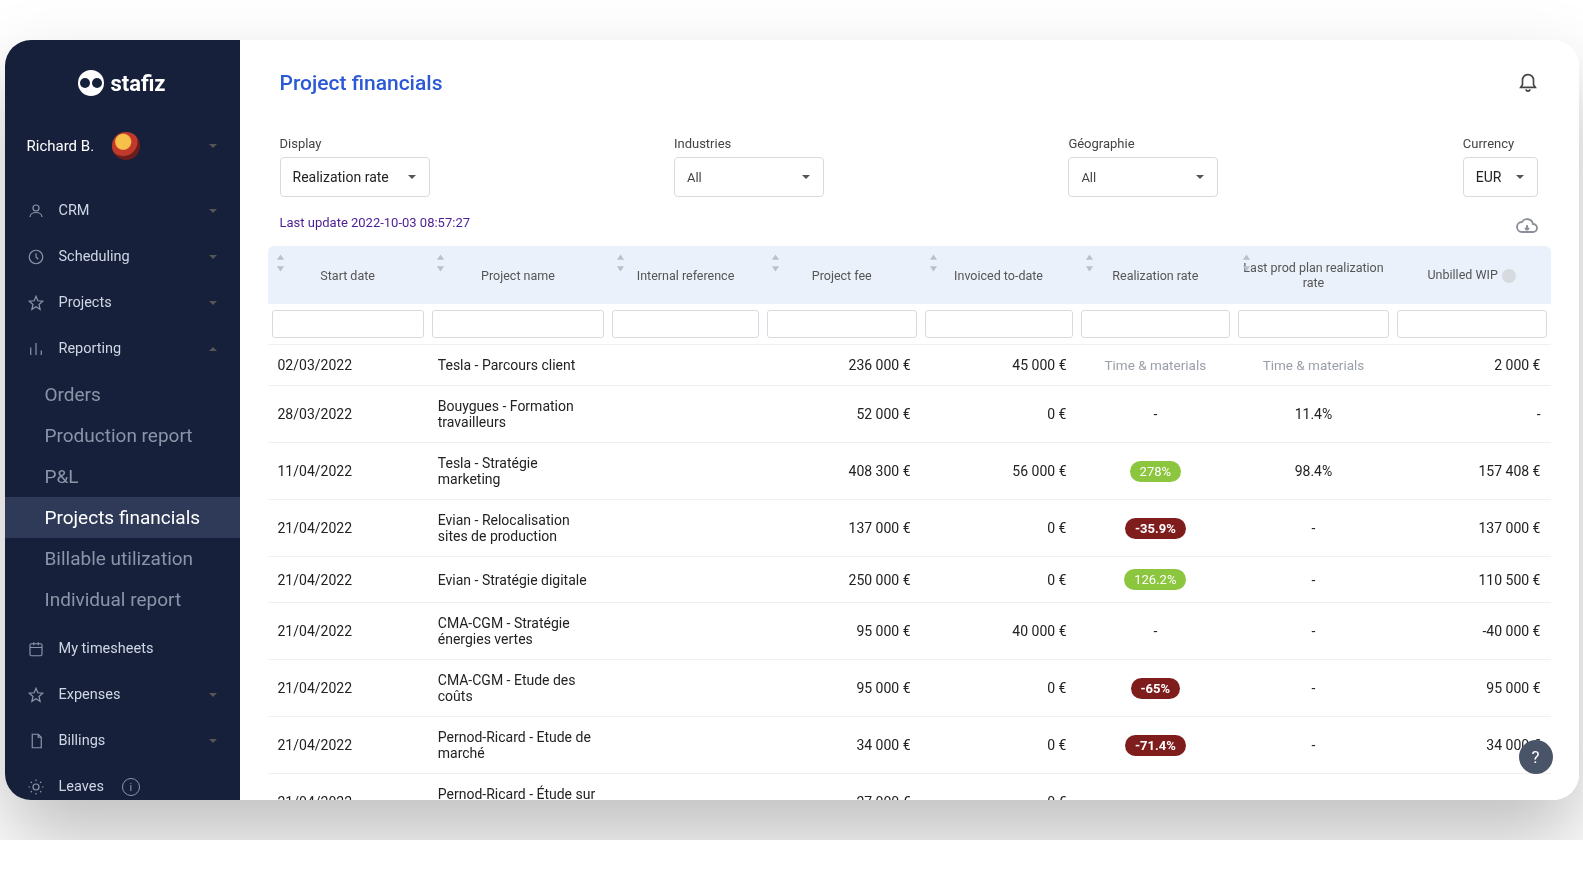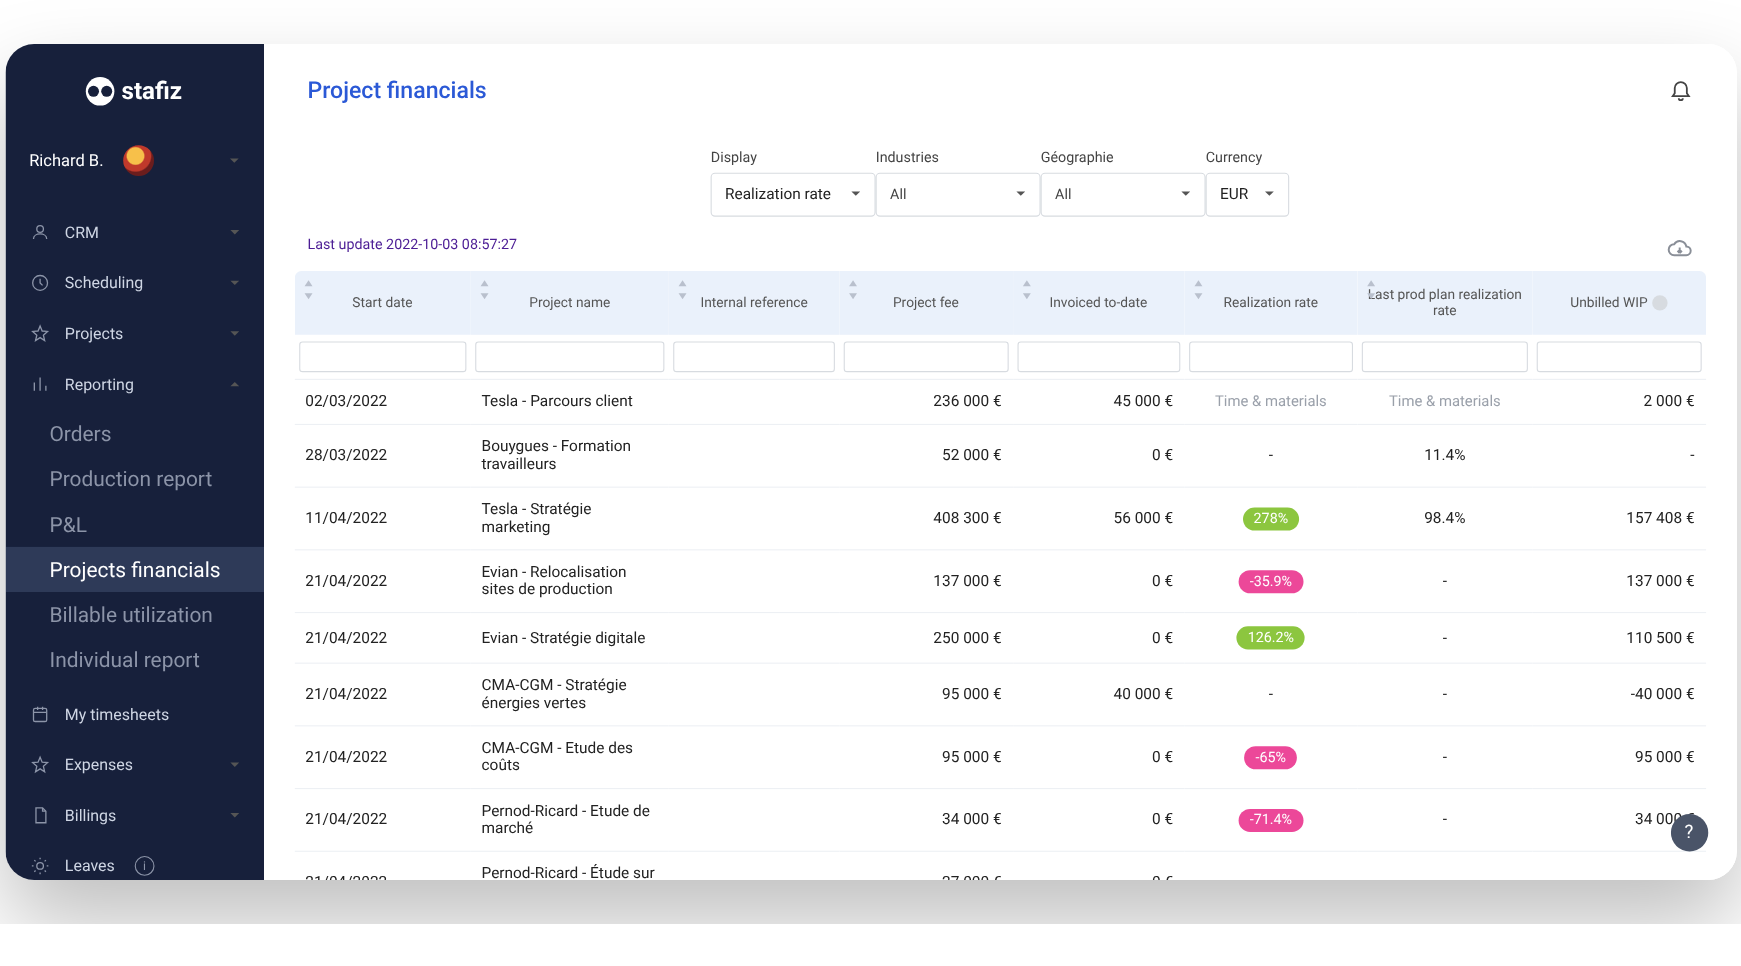--- a/index.html
+++ b/index.html
@@ -9,33 +9,33 @@
   .sidebar { width: 235px; background: #17203b; color: #b7bfd1; display: flex; flex-direction: column; flex: 0 0 235px; }
   .logo { height: 86px; display: flex; align-items: center; justify-content: center; gap: 6px; color: #fff; font-weight: 700; font-size: 22px; }
   .logo-icon { width: 26px; height: 26px; border-radius: 50%; background: #fff; position: relative; }
   .logo-icon::before, .logo-icon::after { content:""; position:absolute; width:10px; height:10px; background:#17203b; border-radius:50%; top:8px; }
   .logo-icon::before { left:2px; } .logo-icon::after { right:2px; }
   .user-row { display:flex; align-items:center; justify-content:space-between; padding: 6px 22px 18px; color:#fff; font-size:15px; }
   .user-left { display:flex; align-items:center; gap:18px;}
   .avatar { width:28px; height:28px; border-radius:50%; background: radial-gradient(circle at 40% 35%, #f7c04a 0 30%, #c0392b 35% 55%, #6b1d1d 60% 100%); }
   .nav { flex:1; overflow:auto; padding-top: 10px; }
   .nav-item { display:flex; align-items:center; justify-content:space-between; padding: 14px 22px; font-size:14.5px; cursor:pointer; color:#cfd6e4; }
-  .nav-item .nav-left { display:flex; align-items:center; gap:14px; }
+  .nav-item .nav-left { display:flex; gap:14px; }
   .nav-ic { width:18px; height:18px; display:flex; align-items:center; justify-content:center; }
   .nav-ic svg { width:18px; height:18px; stroke:#8c94a8; fill:none; stroke-width:1.6; }
   .sub-list { padding: 2px 0 6px; }
   .sub-item { padding: 9px 22px 9px 40px; font-size:19px; color:#8c94a8; cursor:pointer; }
   .sub-item.active { background:#2e3a58; color:#fff; }
   .info-ic { width:18px; height:18px; border:1.5px solid #8c94a8; border-radius:50%; display:flex; align-items:center; justify-content:center; font-size:11px; color:#8c94a8; margin-left:4px;}
   
   .main { flex:1; background:#fff; display:flex; flex-direction:column; overflow:hidden; }
   .topbar { height:86px; display:flex; align-items:center; justify-content:space-between; padding: 0 40px; }
   .page-title { color:#2b59d6; font-size:21px; font-weight:500; }
   .bell svg { width:22px; height:22px; stroke:#444; fill:none; stroke-width:1.8; }
-  .filters { display:flex; justify-content:center; padding: 10px 40px 0; }
+  .filters { display:flex; justify-content:space-between; padding: 10px 40px 0; }
   .filter { display:flex; flex-direction:column; gap:6px; }
   .filter-label { font-size:13px; color:#444; }
   .select { border:1px solid #d7dbe0; border-radius:4px; height:40px; display:flex; align-items:center; padding:0 12px; gap:14px; font-size:14px; color:#222; background:#fff; cursor:pointer; }
   .select .caret { margin-left:auto; }
   .sel-display { min-width:150px; }
   .sel-ind { min-width:150px; font-size:13px; color:#444;}
   .sel-geo { min-width:150px; font-size:13px; color:#444;}
   .sel-cur { min-width:56px; }
   .sel-status { min-width:130px; }
   .last-update { padding: 18px 0 10px 40px; font-size:13px; color:#4c1d95; }
@@ -48,21 +48,21 @@
   thead th .sort { position:absolute; left:8px; top:8px; display:flex; flex-direction:column; gap:2px; }
   thead th .sort svg { width:9px; height:8px; fill:#b9c0cd; }
   .filter-row td { padding:6px 4px; }
   .filter-row input { width:100%; height:28px; border:1px solid #d7dbe0; border-radius:3px; padding:0 6px; font-size:12px;}
   tbody td { padding:12px 10px; font-size:14px; color:#222; border-bottom:1px solid #edf0f4; }
   tbody td.name { max-width:200px; }
   tbody td.num { text-align:right; white-space:nowrap;}
   tbody td.center { text-align:center; }
   .badge { display:inline-block; padding:3px 10px; border-radius:12px; color:#fff; font-size:13px; }
   .badge.green { background:#8cc63f; }
-  .badge.red { background:#ec4899; }
+  .badge.red { background:#7f1d1d;font-weight:bold; }
   .muted { color:#9aa0aa; font-size:13.5px;}
   .caret svg { width:10px; height:10px; fill:#555; }
   .help-fab { position:absolute; right:26px; bottom:26px; width:34px; height:34px; border-radius:50%; background:#4a5468; color:#fff; display:flex; align-items:center; justify-content:center; font-size:17px; }
   thead th.first { border-top-left-radius:6px; }
   thead th.last { border-top-right-radius:6px; }
   .th-info { display:inline-flex; width:14px; height:14px; border-radius:50%; background:#d7dbe0; margin-left:4px; vertical-align:middle;}
 </style>
 </head>
 <body>
 

